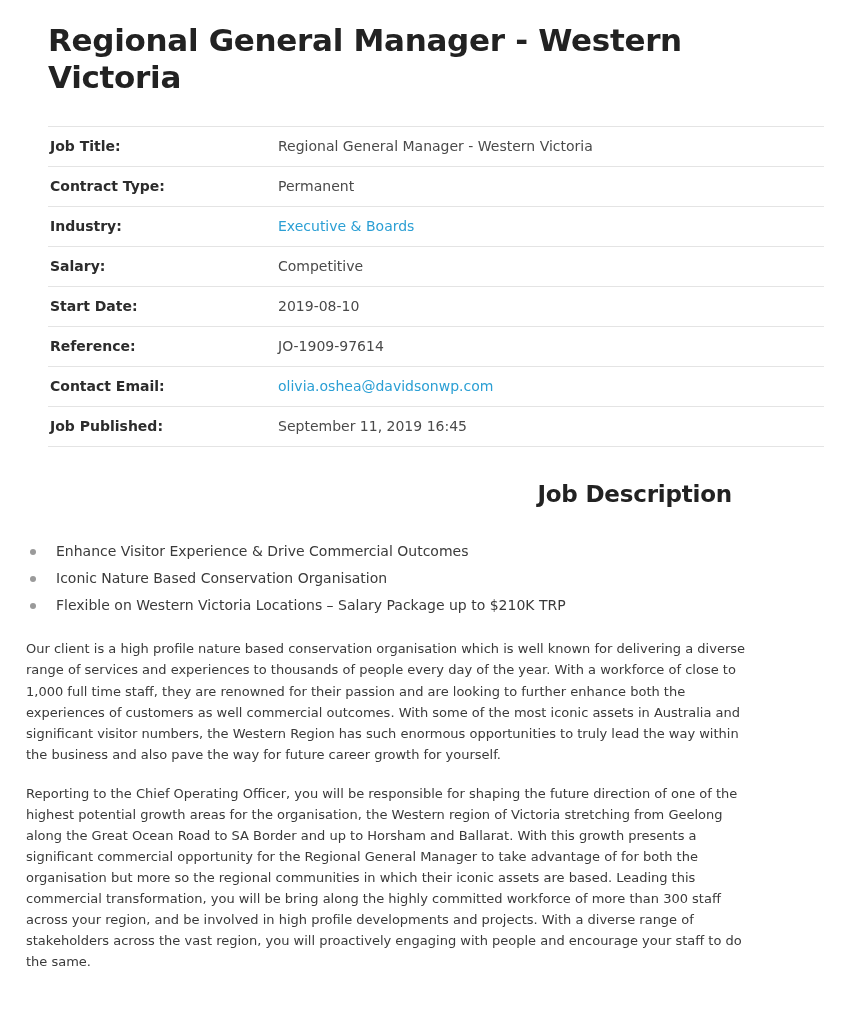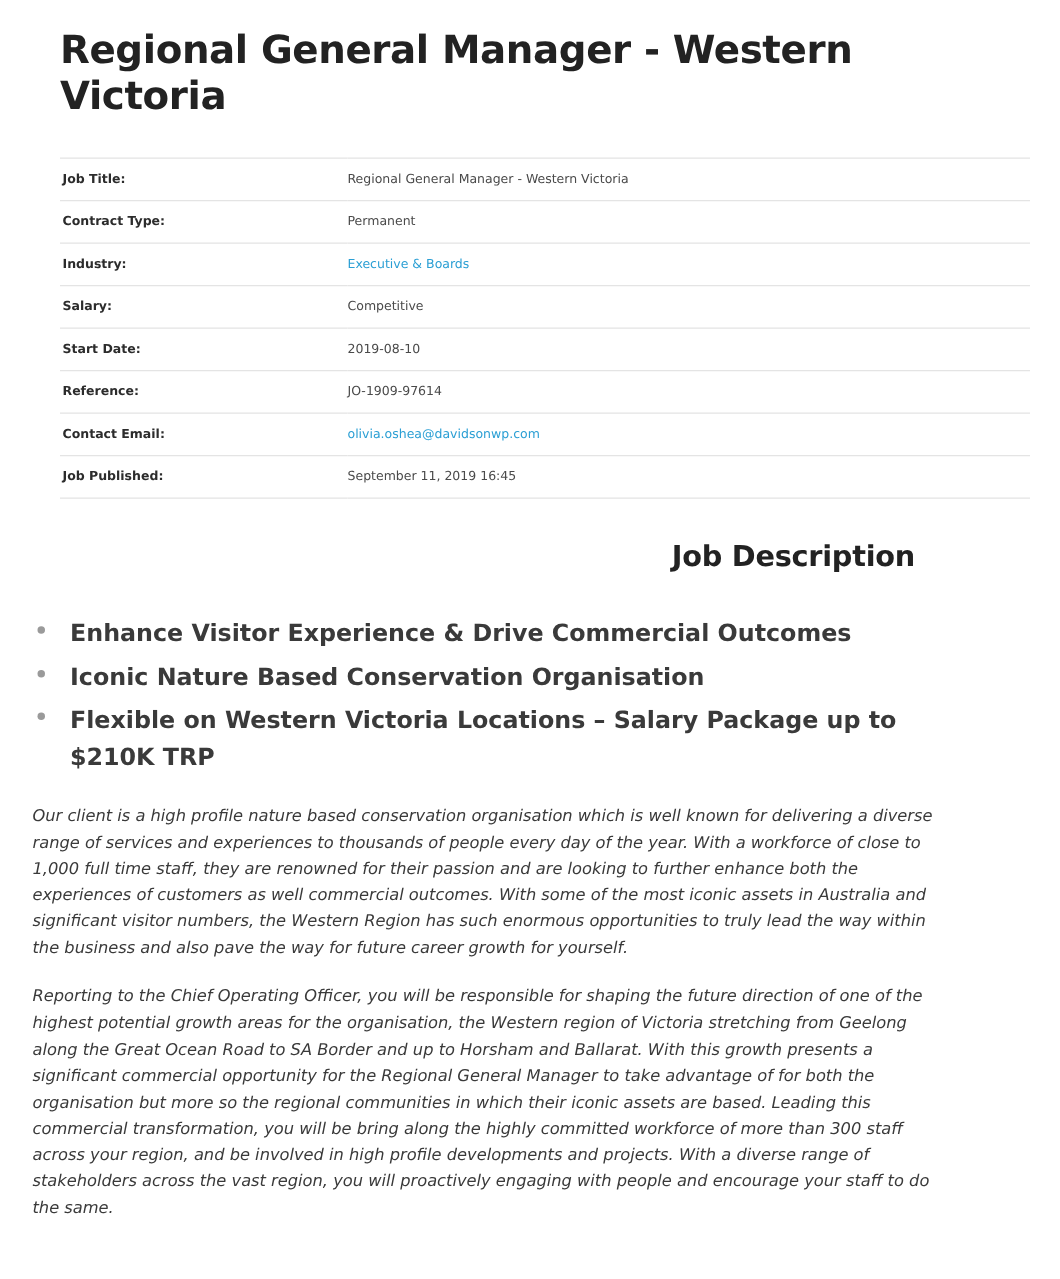--- a/index.html
+++ b/index.html
@@ -34,21 +34,21 @@
     width: 776px;
   }
   .details tr {
     border-bottom: 1px solid #e4e4e4;
   }
   .details tr:first-child {
     border-top: 1px solid #e4e4e4;
   }
   .details td {
     padding: 9px 4px 9px 0;
-    font-size: 10px;
+    font-size: 14px;
     line-height: 1.5;
     vertical-align: top;
   }
   .details td.label {
     width: 230px;
     font-weight: bold;
     color: #2c2c2c;
     padding-left: 2px;
   }
   .details td.value {
@@ -69,40 +69,38 @@
     letter-spacing: -0.2px;
     text-align: right;
   }
   .bullets {
     margin: 34px 40px 0 26px;
     padding: 0;
     list-style: none;
   }
   .bullets li {
     position: relative;
-    font-size: 19px;
+    font-size: 14px;
     line-height: 1.55;
     color: #3a3a3a;
     padding-left: 30px;
     margin-bottom: 5px;
-    font-weight: bold;
   }
   .bullets li::before {
     content: "";
     position: absolute;
     left: 4px;
     top: 8px;
     width: 6px;
     height: 6px;
     border-radius: 50%;
     background: #9a9a9a;
   }
   .paragraphs {
     margin: 22px 10px 0 26px;
-    font-style: italic;
   }
   .paragraphs p {
     font-size: 13px;
     line-height: 1.62;
     color: #3a3a3a;
     margin: 0 0 18px 0;
   }
 </style>
 </head>
 <body>

